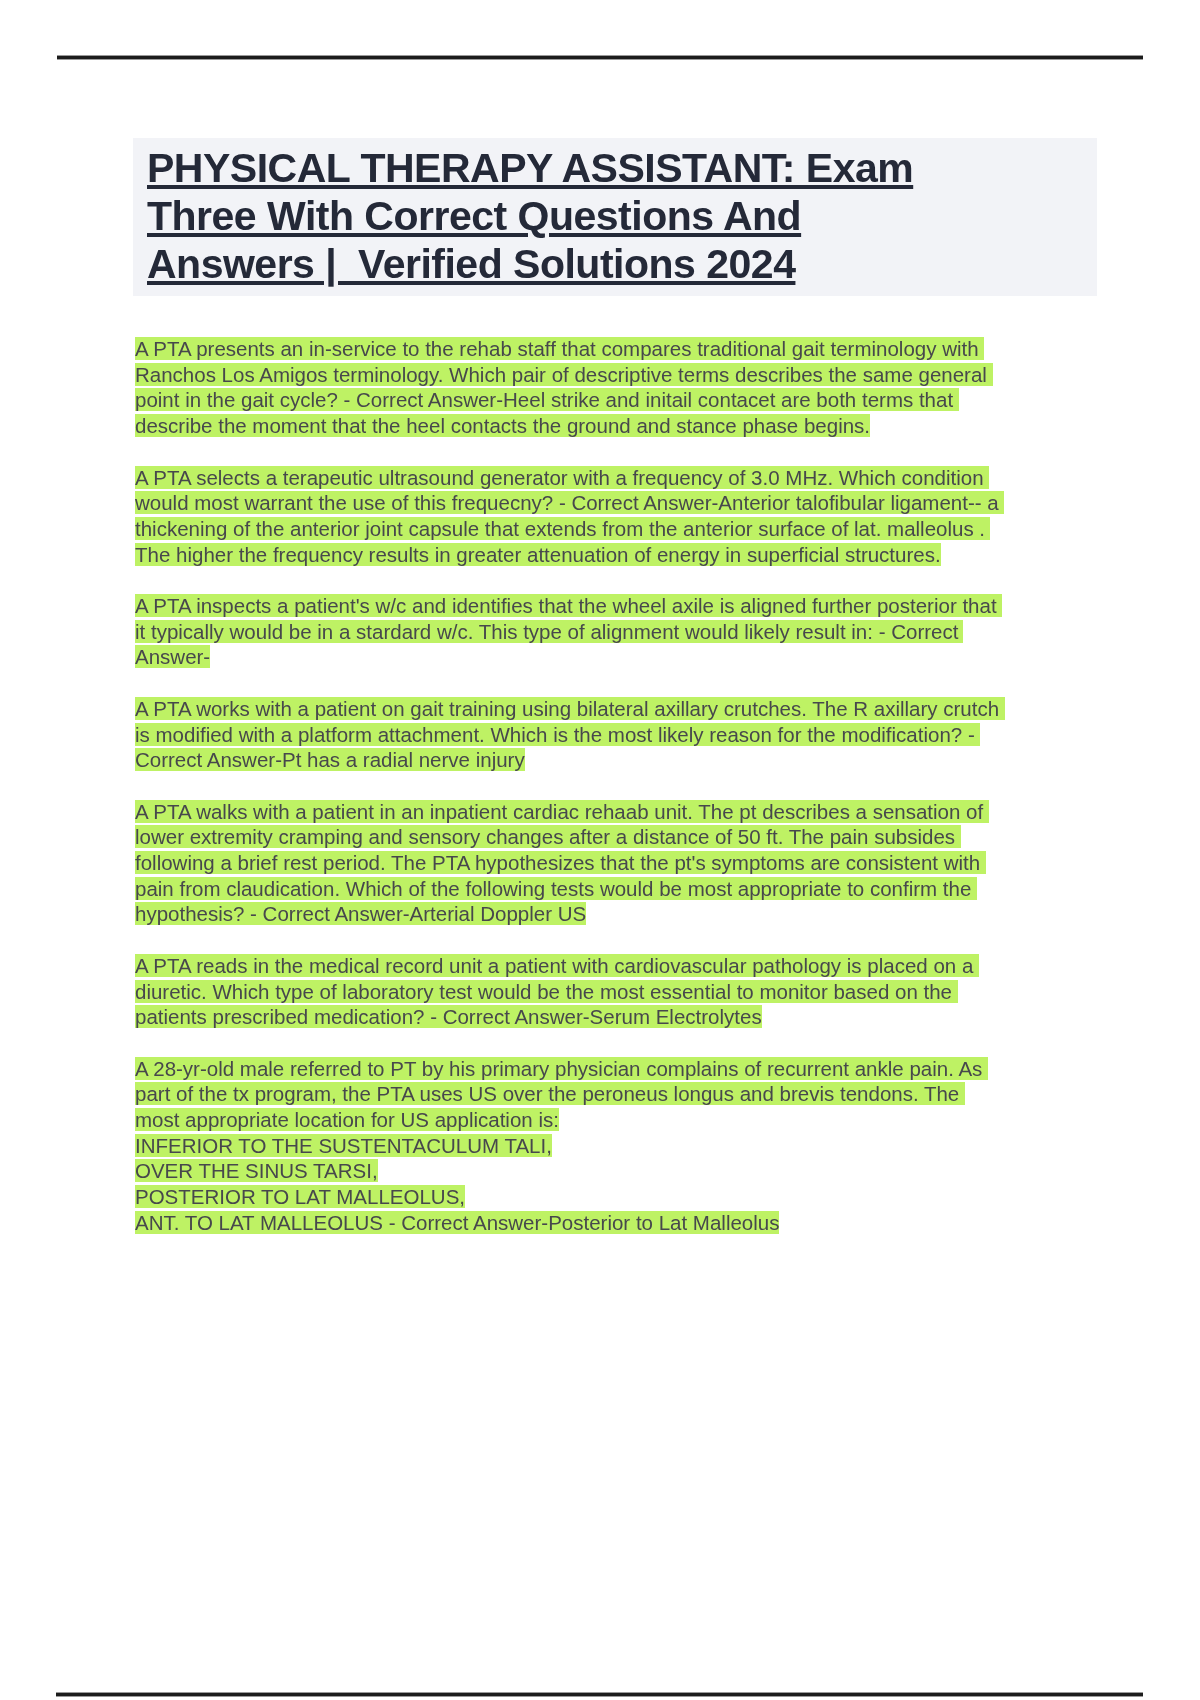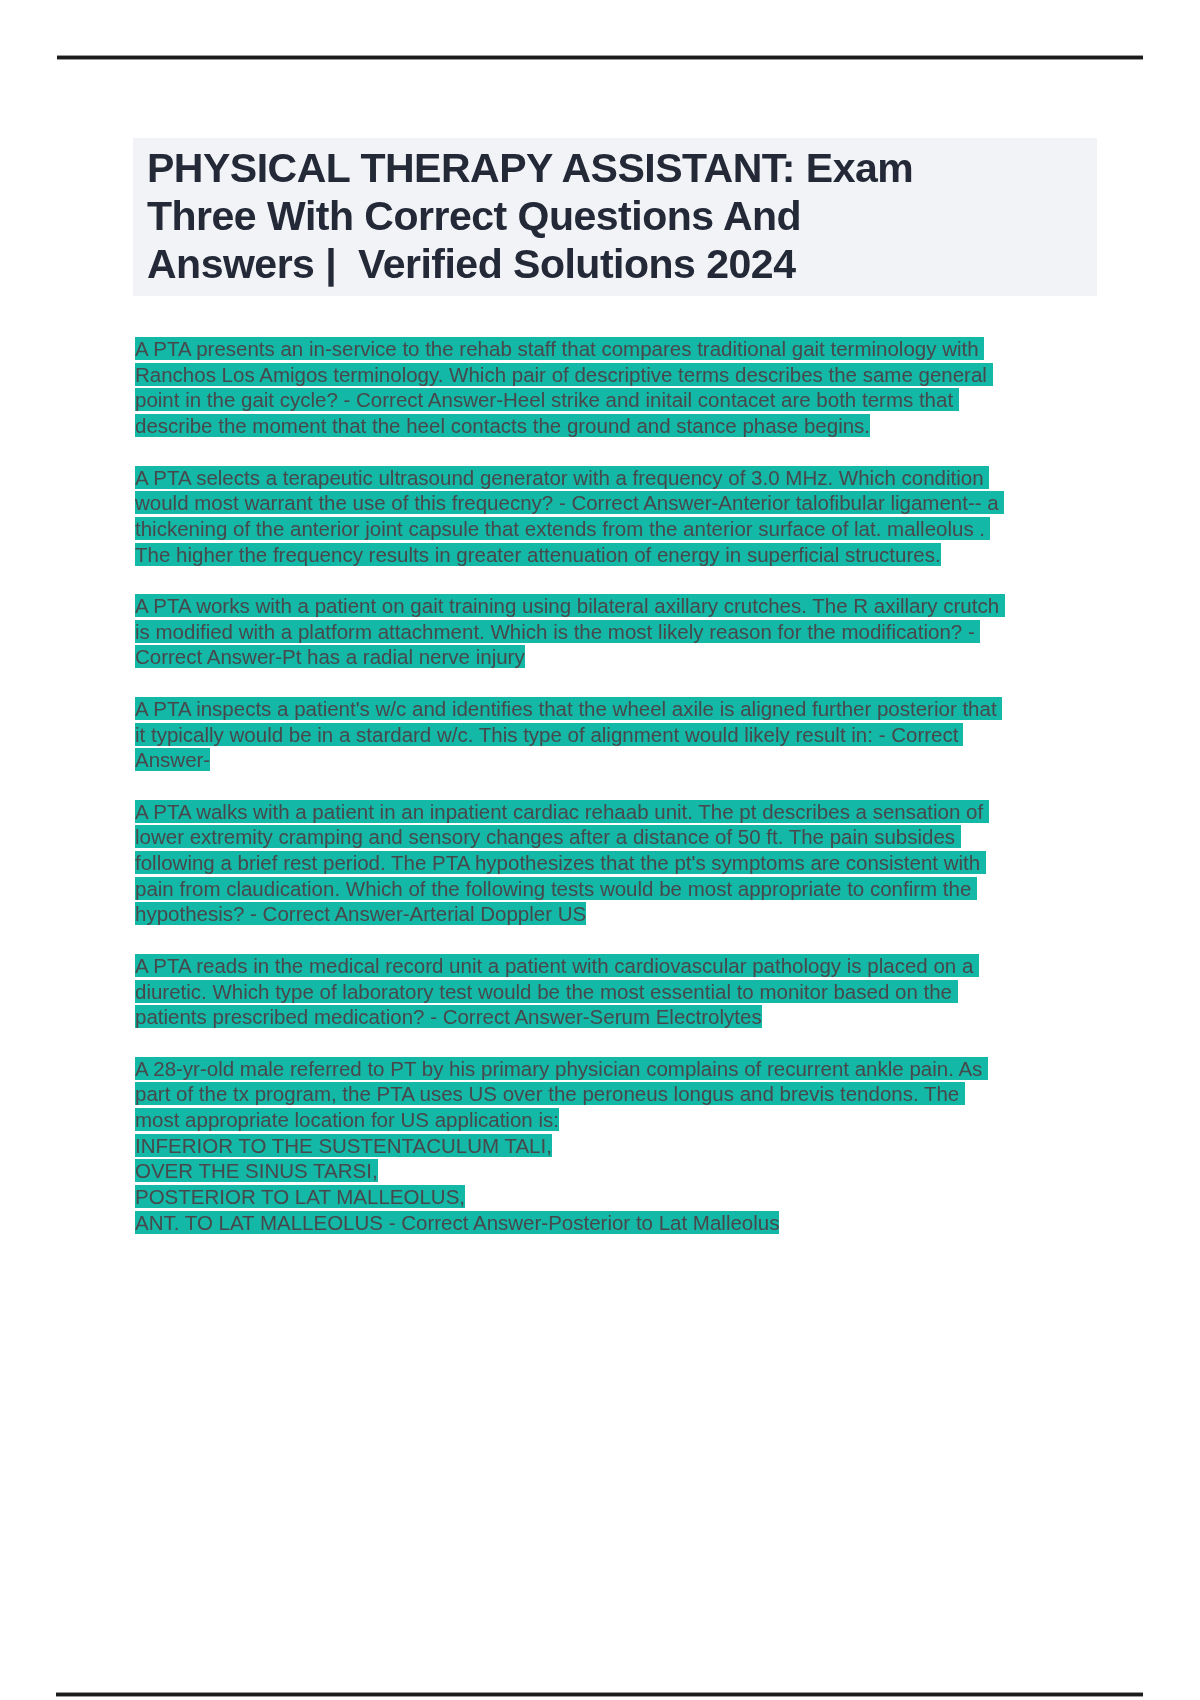--- a/index.html
+++ b/index.html
@@ -39,59 +39,60 @@
     width: 950px;
     margin: 0;
     padding: 6px 0 8px 14px;
     background: #f2f3f7;
     color: #242938;
     font-size: 41px;
     line-height: 48px;
     font-weight: bold;
     letter-spacing: -0.5px;
     white-space: pre-wrap;
+    text-decoration: underline;
   }
   .body-text {
     position: absolute;
     left: 135px;
     top: 336px;
     width: 872px;
     color: #47484c;
     font-size: 20.5px;
     line-height: 25.7px;
   }
   .para {
     margin: 0 0 25.7px 0;
   }
   .para:last-child {
     margin-bottom: 0;
   }
   .hl {
-    background: #14b8a6;
+    background: #bef264;
     white-space: pre-wrap;
     box-decoration-break: clone;
     -webkit-box-decoration-break: clone;
   }
 </style>
 </head>
 <body>
 
 <div class="page">
 
   <div class="rule rule-top"></div>
 
   <h1 class="title">PHYSICAL THERAPY ASSISTANT: Exam
 Three With Correct Questions And
 Answers |  Verified Solutions 2024</h1>
 
   <div class="body-text">
     <p class="para"><span class="hl">A PTA presents an in-service to the rehab staff that compares traditional gait terminology with Ranchos Los Amigos terminology. Which pair of descriptive terms describes the same general point in the gait cycle? - Correct Answer-Heel strike and initail contacet are both terms that describe the moment that the heel contacts the ground and stance phase begins.</span></p>
     <p class="para"><span class="hl">A PTA selects a terapeutic ultrasound generator with a frequency of 3.0 MHz. Which condition would most warrant the use of this frequecny? - Correct Answer-Anterior talofibular ligament-- a thickening of the anterior joint capsule that extends from the anterior surface of lat. malleolus . The higher the frequency results in greater attenuation of energy in superficial structures.</span></p>
+    <p class="para"><span class="hl">A PTA inspects a patient's w/c and identifies that the wheel axile is aligned further posterior that it typically would be in a stardard w/c. This type of alignment would likely result in: - Correct Answer-</span></p>
     <p class="para"><span class="hl">A PTA works with a patient on gait training using bilateral axillary crutches. The R axillary crutch is modified with a platform attachment. Which is the most likely reason for the modification? - Correct Answer-Pt has a radial nerve injury</span></p>
-    <p class="para"><span class="hl">A PTA inspects a patient's w/c and identifies that the wheel axile is aligned further posterior that it typically would be in a stardard w/c. This type of alignment would likely result in: - Correct Answer-</span></p>
     <p class="para"><span class="hl">A PTA walks with a patient in an inpatient cardiac rehaab unit. The pt describes a sensation of lower extremity cramping and sensory changes after a distance of 50 ft. The pain subsides following a brief rest period. The PTA hypothesizes that the pt's symptoms are consistent with pain from claudication. Which of the following tests would be most appropriate to confirm the hypothesis? - Correct Answer-Arterial Doppler US</span></p>
     <p class="para"><span class="hl">A PTA reads in the medical record unit a patient with cardiovascular pathology is placed on a diuretic. Which type of laboratory test would be the most essential to monitor based on the patients prescribed medication? - Correct Answer-Serum Electrolytes</span></p>
     <p class="para"><span class="hl">A 28-yr-old male referred to PT by his primary physician complains of recurrent ankle pain. As part of the tx program, the PTA uses US over the peroneus longus and brevis tendons. The most appropriate location for US application is:
 INFERIOR TO THE SUSTENTACULUM TALI,
 OVER THE SINUS TARSI,
 POSTERIOR TO LAT MALLEOLUS,
 ANT. TO LAT MALLEOLUS - Correct Answer-Posterior to Lat Malleolus</span></p>
   </div>
 
   <div class="rule rule-bottom"></div>

